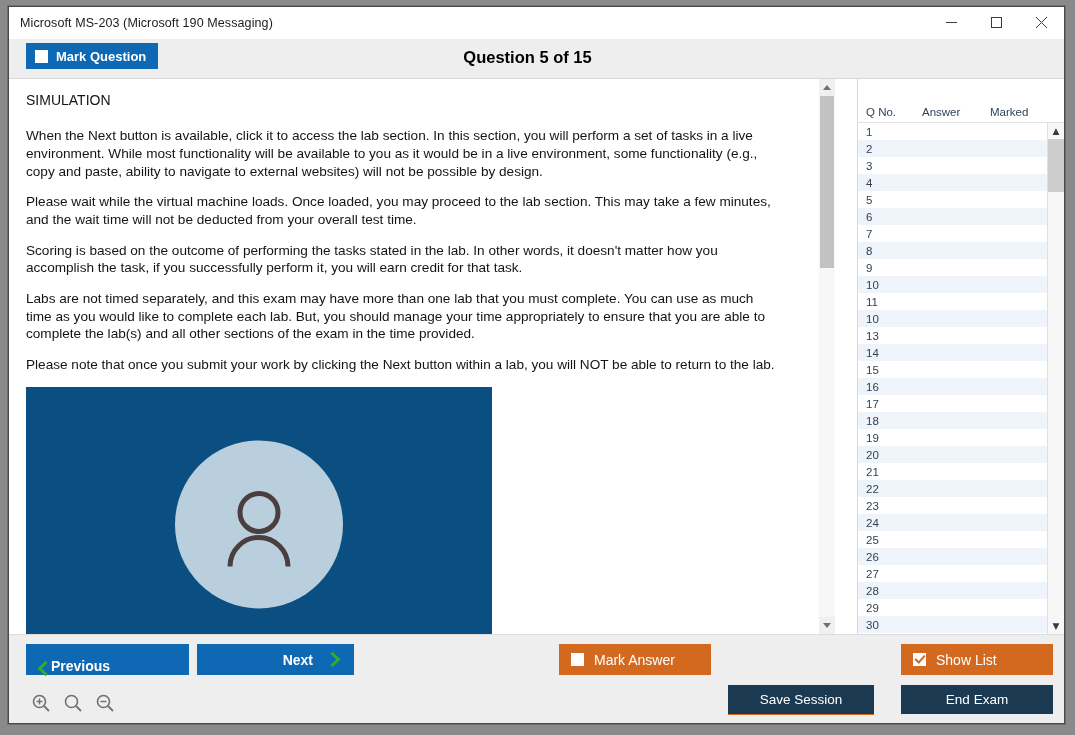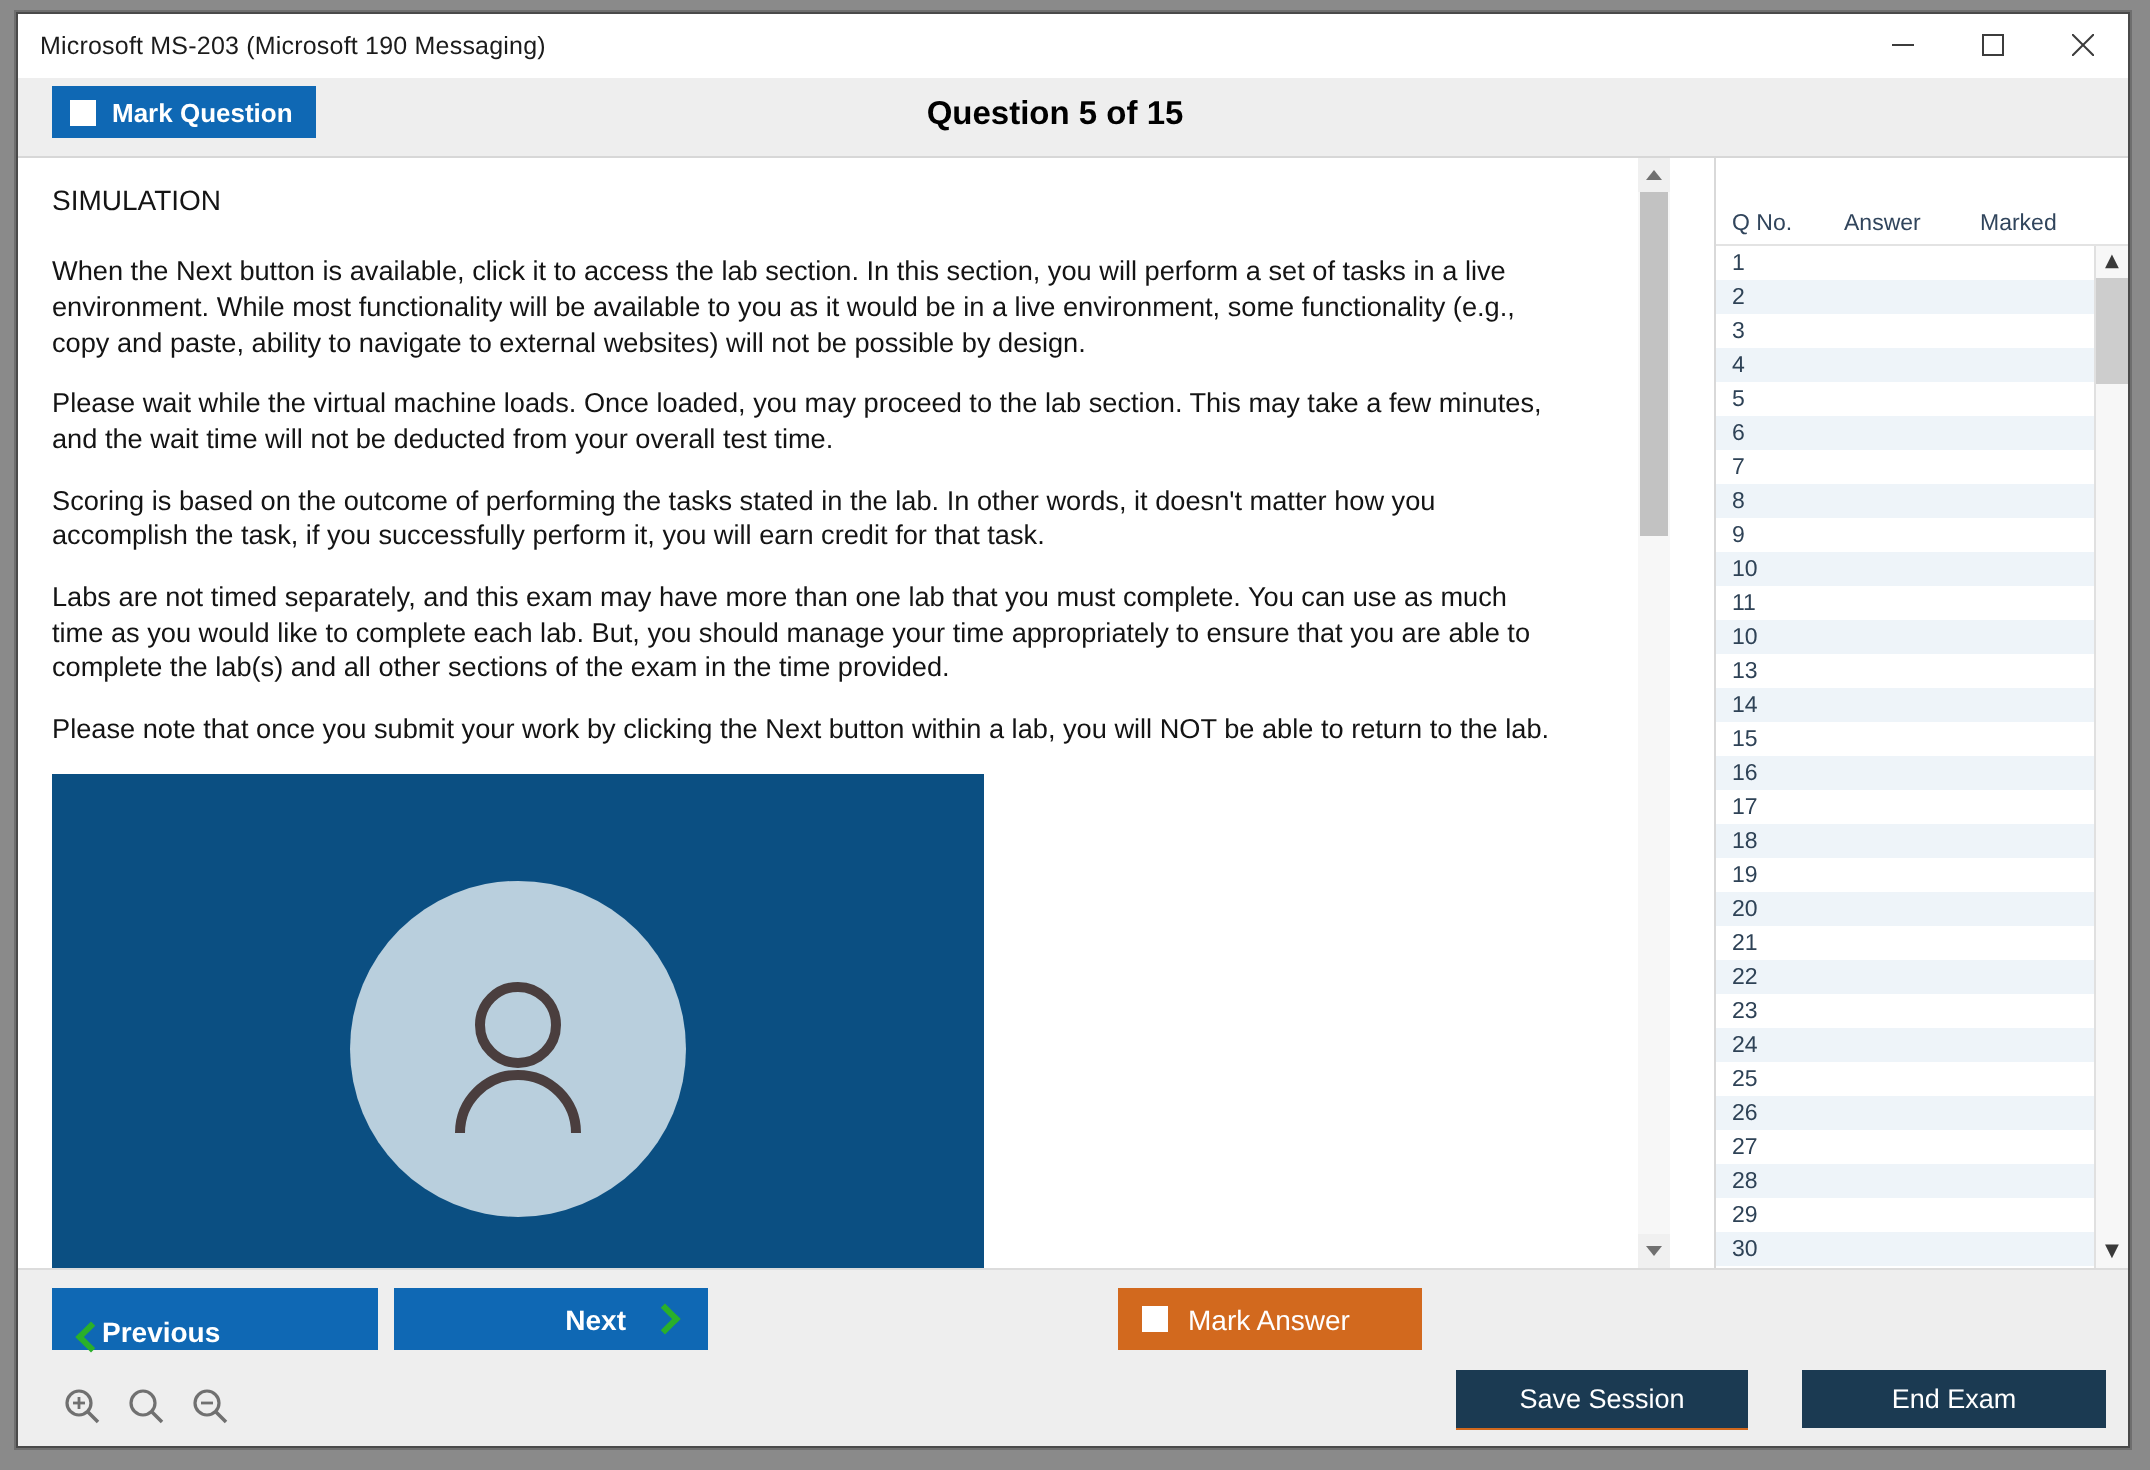--- a/index.html
+++ b/index.html
@@ -601,20 +601,24 @@
       <button class="btn btn-orange" style="left:550px; top:9px; width:152px; height:31px; padding-left:12px; gap:10px;">
         <span class="cb"></span>
         <span>Mark Answer</span>
       </button>
 
       <button class="btn btn-orange" style="left:719px; top:9px; width:146px; height:31px; padding-left:12px; padding-right:12px; justify-content:flex-end;margin-top:48px;">
         <span>Review</span>
         <span class="caret-up"></span>
       </button>
 
+      <button class="btn btn-orange" style="left:892px; top:9px; width:152px; height:31px; padding-left:12px; gap:10px;">
+        <span class="cb checked orange"></span>
+        <span>Show List</span>
+      </button>
 
       <button class="btn btn-navy" style="left:719px; top:50px; width:146px; height:29px; justify-content:center;">
         <span>Save Session</span>
       </button>
 
       <button class="btn btn-navy" style="left:892px; top:50px; width:152px; height:29px; justify-content:center;">
         <span>End Exam</span>
       </button>
 
       <div class="zoom-bar">

